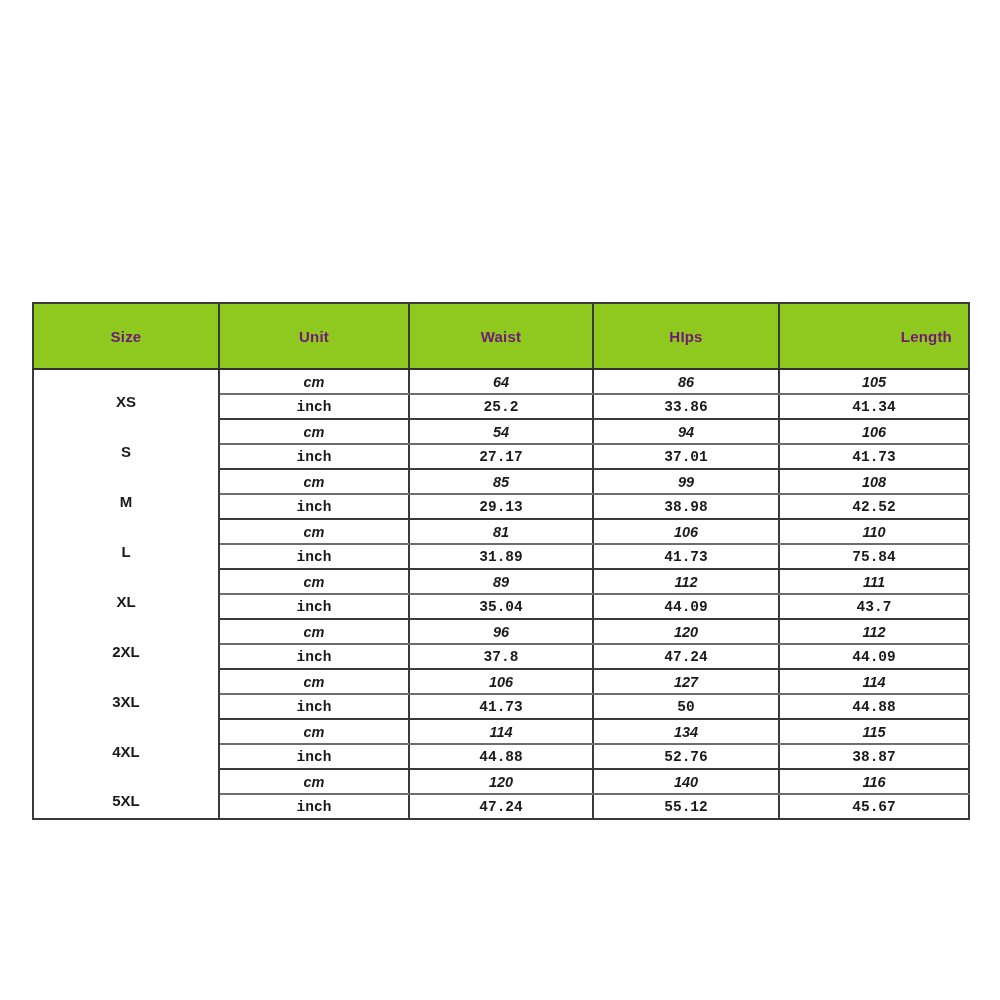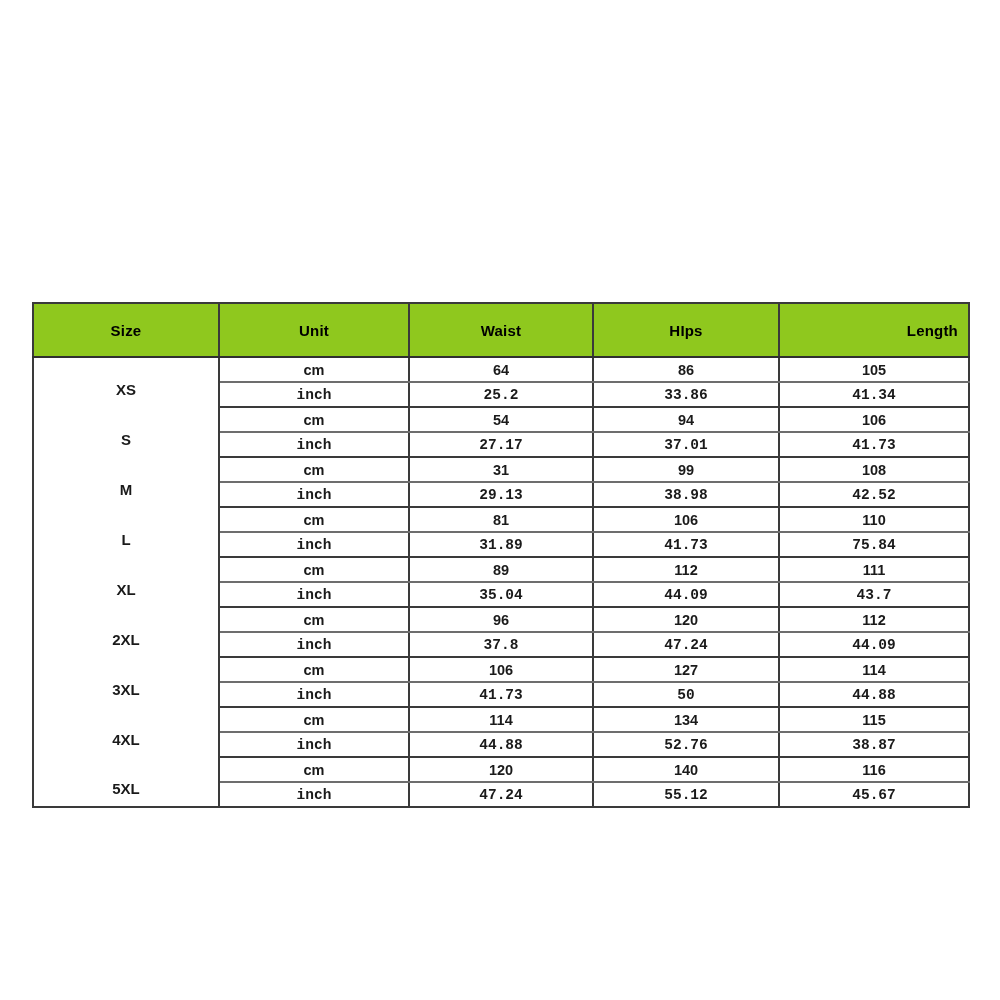--- a/index.html
+++ b/index.html
@@ -29,26 +29,26 @@
   }
   #size-chart col.c-size   { width: 186px; }
   #size-chart col.c-unit   { width: 190px; }
   #size-chart col.c-waist  { width: 184px; }
   #size-chart col.c-hips   { width: 186px; }
   #size-chart col.c-length { width: 190px; }
 
   
   #size-chart thead th {
     background: #8fc81e;
-    color: #000000;
+    color: #701a75;
     font-size: 15px;
     font-weight: bold;
     text-align: center;
     height: 32px;
-    padding: 10px;
+    padding: 16px;
     border-right: 2px solid #3a3a3a;
     border-bottom: 2px solid #2f2f2f;
     letter-spacing: .2px;
   }
   #size-chart thead th:last-child { border-right: none; text-align: right; }
 
   
   #size-chart tbody td {
     font-size: 14.5px;
     font-weight: bold;
@@ -65,20 +65,21 @@
   
   #size-chart td.size-cell {
     font-size: 15px;
     vertical-align: middle;
     padding-top: 14px;
   }
 
   
   #size-chart tr.row-cm td.data-cell {
     border-bottom: 2px solid #6d6d6d;
+    font-style: italic;
   }
   
   #size-chart tr.row-inch td {
     border-bottom: 2px solid #3a3a3a;
     font-family: Liberation Mono, monospace;
   }
   #size-chart tbody tr.group-last td {
     border-bottom: none;
   }
 </style>
@@ -125,21 +126,21 @@
       </tr>
       <tr class="row-inch">
         <td class="data-cell">inch</td>
         <td class="data-cell">27.17</td>
         <td class="data-cell">37.01</td>
         <td class="data-cell">41.73</td>
       </tr>
       <tr class="row-cm">
         <td class="size-cell" rowspan="2">M</td>
         <td class="data-cell">cm</td>
-        <td class="data-cell">31</td>
+        <td class="data-cell">85</td>
         <td class="data-cell">99</td>
         <td class="data-cell">108</td>
       </tr>
       <tr class="row-inch">
         <td class="data-cell">inch</td>
         <td class="data-cell">29.13</td>
         <td class="data-cell">38.98</td>
         <td class="data-cell">42.52</td>
       </tr>
       <tr class="row-cm">

